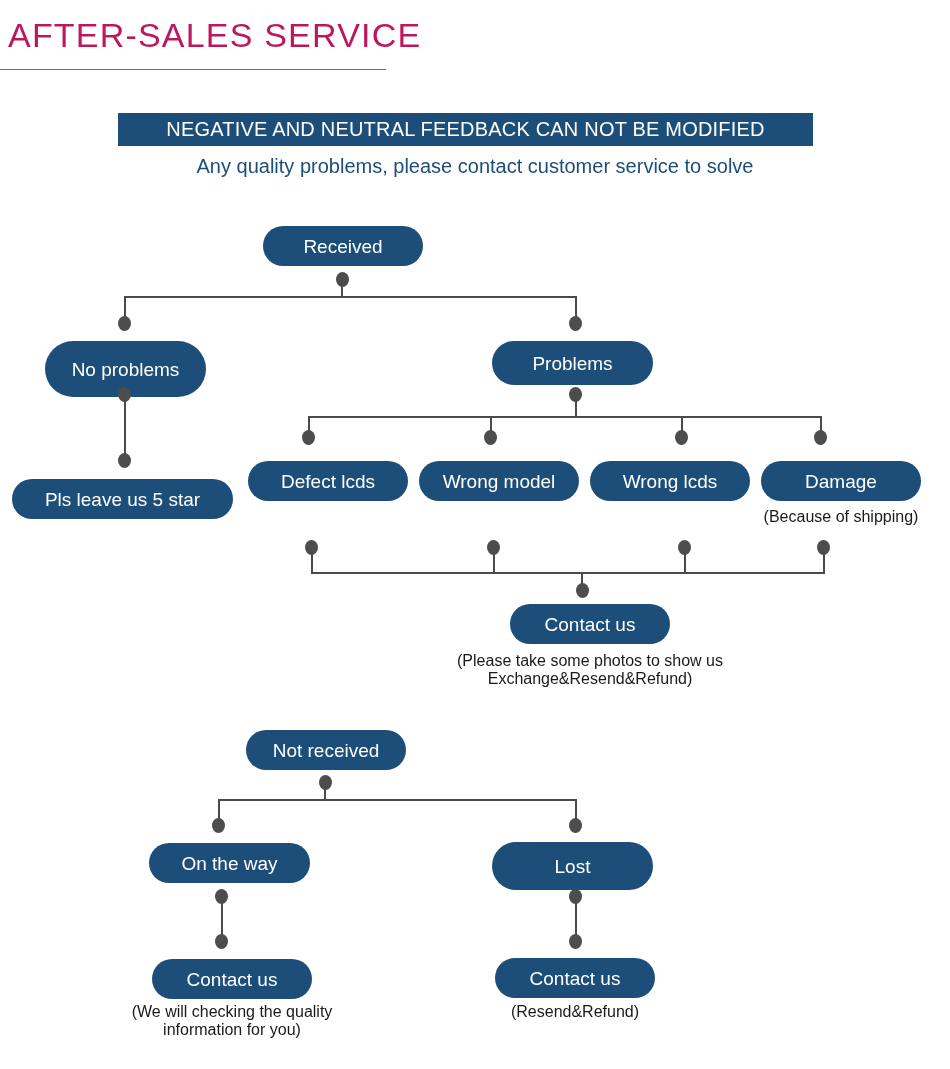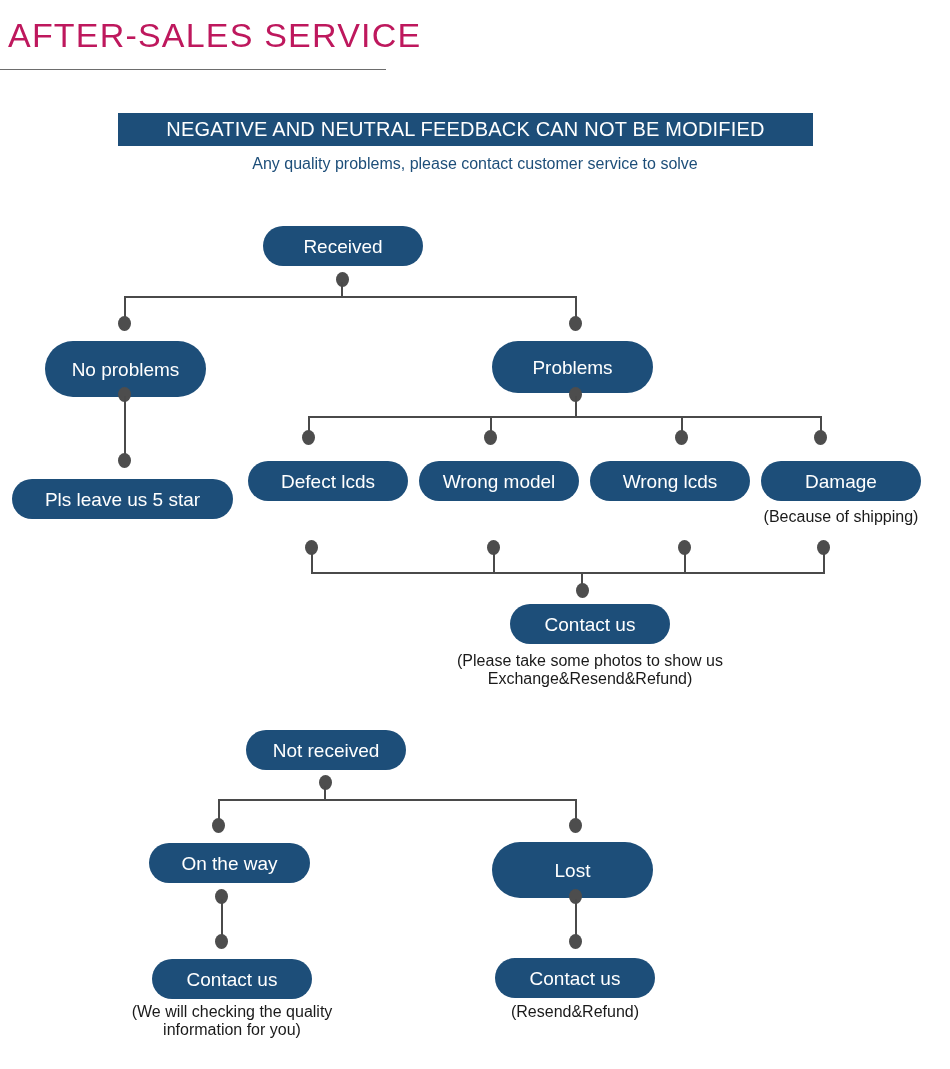--- a/index.html
+++ b/index.html
@@ -57,21 +57,21 @@
     font-weight: 400;
     letter-spacing: 0.2px;
     white-space: nowrap;
   }
   .subtitle {
     position: absolute;
     left: 0;
     top: 155px;
     width: 950px;
     text-align: center;
-    font-size: 16px;
+    font-size: 20px;
     font-weight: 400;
     color: #1d4e79;
     white-space: nowrap;
   }
 
   
   .node {
     position: absolute;
     background: #1d4e79;
     color: #ffffff;
@@ -131,21 +131,21 @@
   <div class="vline" style="left:341px; top:282px; height:16px;"></div>
 
   <div class="hline" style="left:124px; top:296px; width:452px;"></div>
   <div class="vline" style="left:124px; top:296px; height:26px;"></div>
   <div class="vline" style="left:575px; top:296px; height:26px;"></div>
   <div class="dot" style="left:118px; top:316px;"></div>
   <div class="dot" style="left:569px; top:316px;"></div>
 
   <div class="node" style="left:45px; top:341px; width:161px; height:56px;">No problems</div>
 
-  <div class="node" style="left:492px; top:341px; width:161px; height:52px;">Problems</div>
+  <div class="node" style="left:492px; top:341px; width:161px; height:44px;">Problems</div>
 
   <div class="dot" style="left:118px; top:387px;"></div>
   <div class="vline" style="left:124px; top:396px; height:62px;"></div>
   <div class="dot" style="left:118px; top:453px;"></div>
   <div class="node" style="left:12px; top:479px; width:221px; height:40px;">Pls leave us 5 star</div>
 
   <div class="dot" style="left:569px; top:387px;"></div>
   <div class="vline" style="left:575px; top:396px; height:21px;"></div>
   <div class="hline" style="left:308px; top:416px; width:514px;"></div>
   <div class="vline" style="left:308px; top:416px; height:20px;"></div>
@@ -183,21 +183,21 @@
 
   <div class="dot" style="left:319px; top:775px;"></div>
   <div class="vline" style="left:324px; top:786px; height:14px;"></div>
   <div class="hline" style="left:218px; top:799px; width:359px;"></div>
   <div class="vline" style="left:218px; top:799px; height:25px;"></div>
   <div class="vline" style="left:575px; top:799px; height:25px;"></div>
   <div class="dot" style="left:212px; top:818px;"></div>
   <div class="dot" style="left:569px; top:818px;"></div>
 
   <div class="node" style="left:149px; top:843px; width:161px; height:40px;">On the way</div>
-  <div class="node" style="left:492px; top:842px; width:161px; height:56px;text-align:right;">Lost</div>
+  <div class="node" style="left:492px; top:842px; width:161px; height:48px;text-align:right;">Lost</div>
 
   <div class="dot" style="left:215px; top:889px;"></div>
   <div class="vline" style="left:221px; top:899px; height:40px;"></div>
   <div class="dot" style="left:215px; top:934px;"></div>
   <div class="node" style="left:152px; top:959px; width:160px; height:40px;">Contact us</div>
   <div class="caption" style="left:82px; top:1003px; width:300px;">(We will checking the quality
 information for you)</div>
 
   <div class="dot" style="left:569px; top:889px;"></div>
   <div class="vline" style="left:575px; top:899px; height:40px;"></div>

